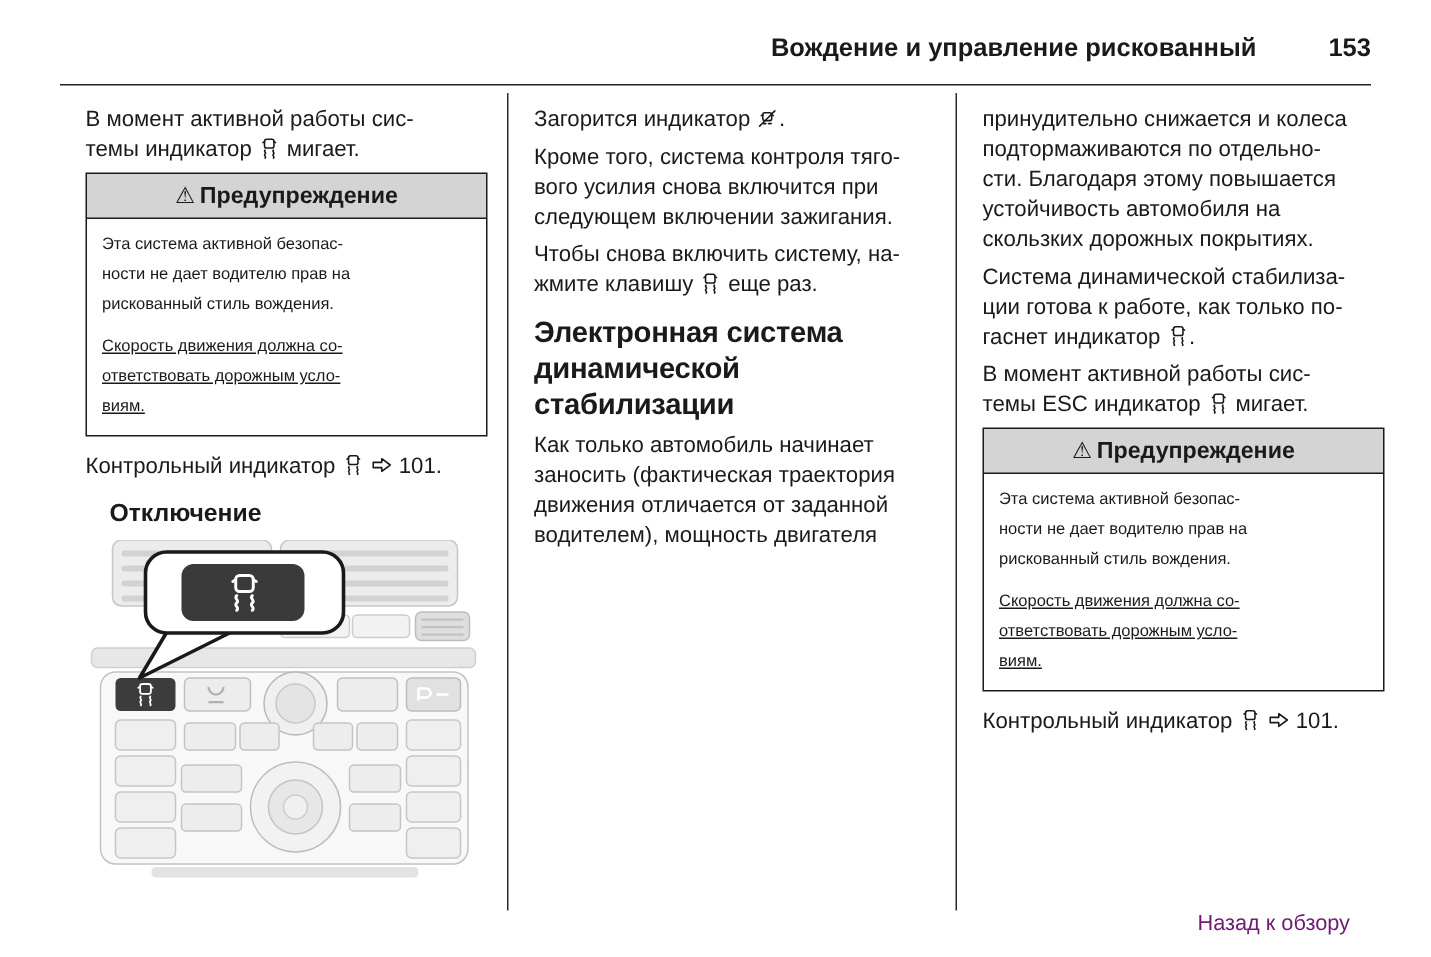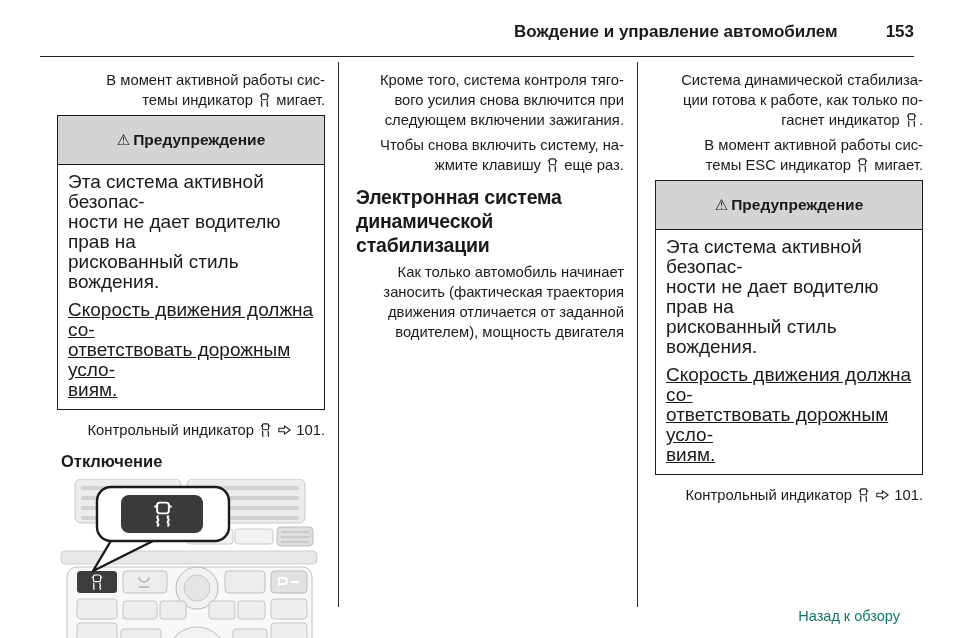--- a/index.html
+++ b/index.html
@@ -8,38 +8,38 @@
   
   .hdr{position:absolute;top:22px;left:40px;right:40px;display:flex;justify-content:flex-end;
        align-items:baseline;gap:48px;font-weight:bold;font-size:17px;}
   .hdr-rule{position:absolute;top:56px;left:40px;right:40px;border-top:1.6px solid #222;}
   
   .sep{position:absolute;top:62px;height:545px;width:1.3px;background:#2a2a2a;}
   .sep1{left:338px}.sep2{left:637px}
   
   .col{position:absolute;top:70px;width:268px;}
   .col1{left:57px}.col2{left:356px}.col3{left:655px}
-  p.body{margin:0 0 5px 0;font-size:14.8px;line-height:20px;text-align:right;}
+  p.body{margin:0 0 5px 0;font-size:14.8px;line-height:20px;}
   p.body span{white-space:pre-line;}
   h2.section{font-size:19.5px;line-height:24px;font-weight:bold;margin:10px 0 5px;white-space:pre-line;letter-spacing:-0.2px;}
-  h3.sub{font-size:16.5px;font-weight:bold;margin:12px 4px 8px;}
+  h3.sub{font-size:16.5px;font-weight:bold;margin:12px 16px 8px;}
   
   .warnbox{border:1.6px solid #1a1a1a;margin:5px 0 10px 0;}
   .warnhead{background:#d4d4d4;border-bottom:1.6px solid #1a1a1a;text-align:center;
-            font-weight:bold;font-size:15.5px;padding:15px 0;}
+            font-weight:bold;font-size:15.5px;padding:5px 0;}
   .warnhead .tri{font-weight:normal;margin-right:3px;font-size:15px;}
   .warnbody{padding:7px 10px 9px 10px;}
-  .warnbody p{margin:0 0 8px 0;font-size:19px;line-height:20px;white-space:pre-line;}
+  .warnbody p{margin:0 0 8px 0;font-size:11px;line-height:20px;white-space:pre-line;}
   .warnbody p:last-child{margin-bottom:0;text-decoration:underline;}
   
   .ticon{width:15px;height:14px;vertical-align:-2px;}
   
   .console{display:block;margin-top:4px;}
   
-  .backlink{position:absolute;right:54px;bottom:14px;color:#0f766e;font-size:14.5px;
+  .backlink{position:absolute;right:54px;bottom:14px;color:#701a75;font-size:14.5px;
             text-decoration:none;cursor:pointer;}
 </style>
 </head>
 <body>
 
 <svg width="0" height="0" style="position:absolute" aria-hidden="true">
   <defs>
     <symbol id="carskid" viewBox="0 0 16 16">
       <g fill="none" stroke="currentColor" stroke-width="1.2" stroke-linecap="round">
         <rect x="4.4" y="1" width="7.2" height="6.6" rx="1.6"></rect>
@@ -61,21 +61,21 @@
     </symbol>
     <symbol id="refarrow" viewBox="0 0 16 16">
       <path d="M1.5 6 H8 V3.2 L14.5 8 L8 12.8 V10 H1.5 Z" fill="#ffffff" stroke="currentColor" stroke-width="1.2" stroke-linejoin="round"></path>
     </symbol>
   </defs>
 </svg>
 
 <div class="page">
 
   <div class="hdr">
-    <span>Вождение и управление автомобилем</span>
+    <span>Вождение и управление рискованный</span>
     <span>153</span>
   </div>
   <div class="hdr-rule"></div>
 
   <div class="sep sep1"></div>
   <div class="sep sep2"></div>
 
   <section class="col col1">
     <p class="body"><span>В момент активной работы сис-
 темы индикатор </span><svg class="ticon" viewBox="0 0 16 16">
@@ -167,37 +167,45 @@
       <g>
         <path d="M58 55 L36 92 L104 58 Z" fill="#ffffff" stroke="#1a1a1a" stroke-width="2.4" stroke-linejoin="round"></path>
         <rect x="40" y="8" width="132" height="54" rx="14" fill="#ffffff" stroke="#1a1a1a" stroke-width="2.4"></rect>
         <rect x="64" y="16" width="82" height="38" rx="8" fill="#3a3a3a"></rect>
         <use href="#carskid" x="93" y="22" width="26" height="26" style="color:#ffffff"></use>
       </g>
     </svg>
   </section>
 
   <section class="col col2">
+    <p class="body"><span>Загорится индикатор </span><svg class="ticon" viewBox="0 0 16 16">
+          <use href="#carslash"></use>
+        </svg><span>.</span></p>
     <p class="body"><span>Кроме того, система контроля тяго-
 вого усилия снова включится при
 следующем включении зажигания.</span></p>
     <p class="body"><span>Чтобы снова включить систему, на-
 жмите клавишу </span><svg class="ticon" viewBox="0 0 16 16">
           <use href="#carskid"></use>
         </svg><span> еще раз.</span></p>
     <h2 class="section">Электронная система
 динамической
 стабилизации</h2>
     <p class="body"><span>Как только автомобиль начинает
 заносить (фактическая траектория
 движения отличается от заданной
 водителем), мощность двигателя</span></p>
   </section>
 
   <section class="col col3">
+    <p class="body"><span>принудительно снижается и колеса
+подтормаживаются по отдельно-
+сти. Благодаря этому повышается
+устойчивость автомобиля на
+скользких дорожных покрытиях.</span></p>
     <p class="body"><span>Система динамической стабилиза-
 ции готова к работе, как только по-
 гаснет индикатор </span><svg class="ticon" viewBox="0 0 16 16">
           <use href="#carskid"></use>
         </svg><span>.</span></p>
     <p class="body"><span>В момент активной работы сис-
 темы ESC индикатор </span><svg class="ticon" viewBox="0 0 16 16">
           <use href="#carskid"></use>
         </svg><span> мигает.</span></p>
 

